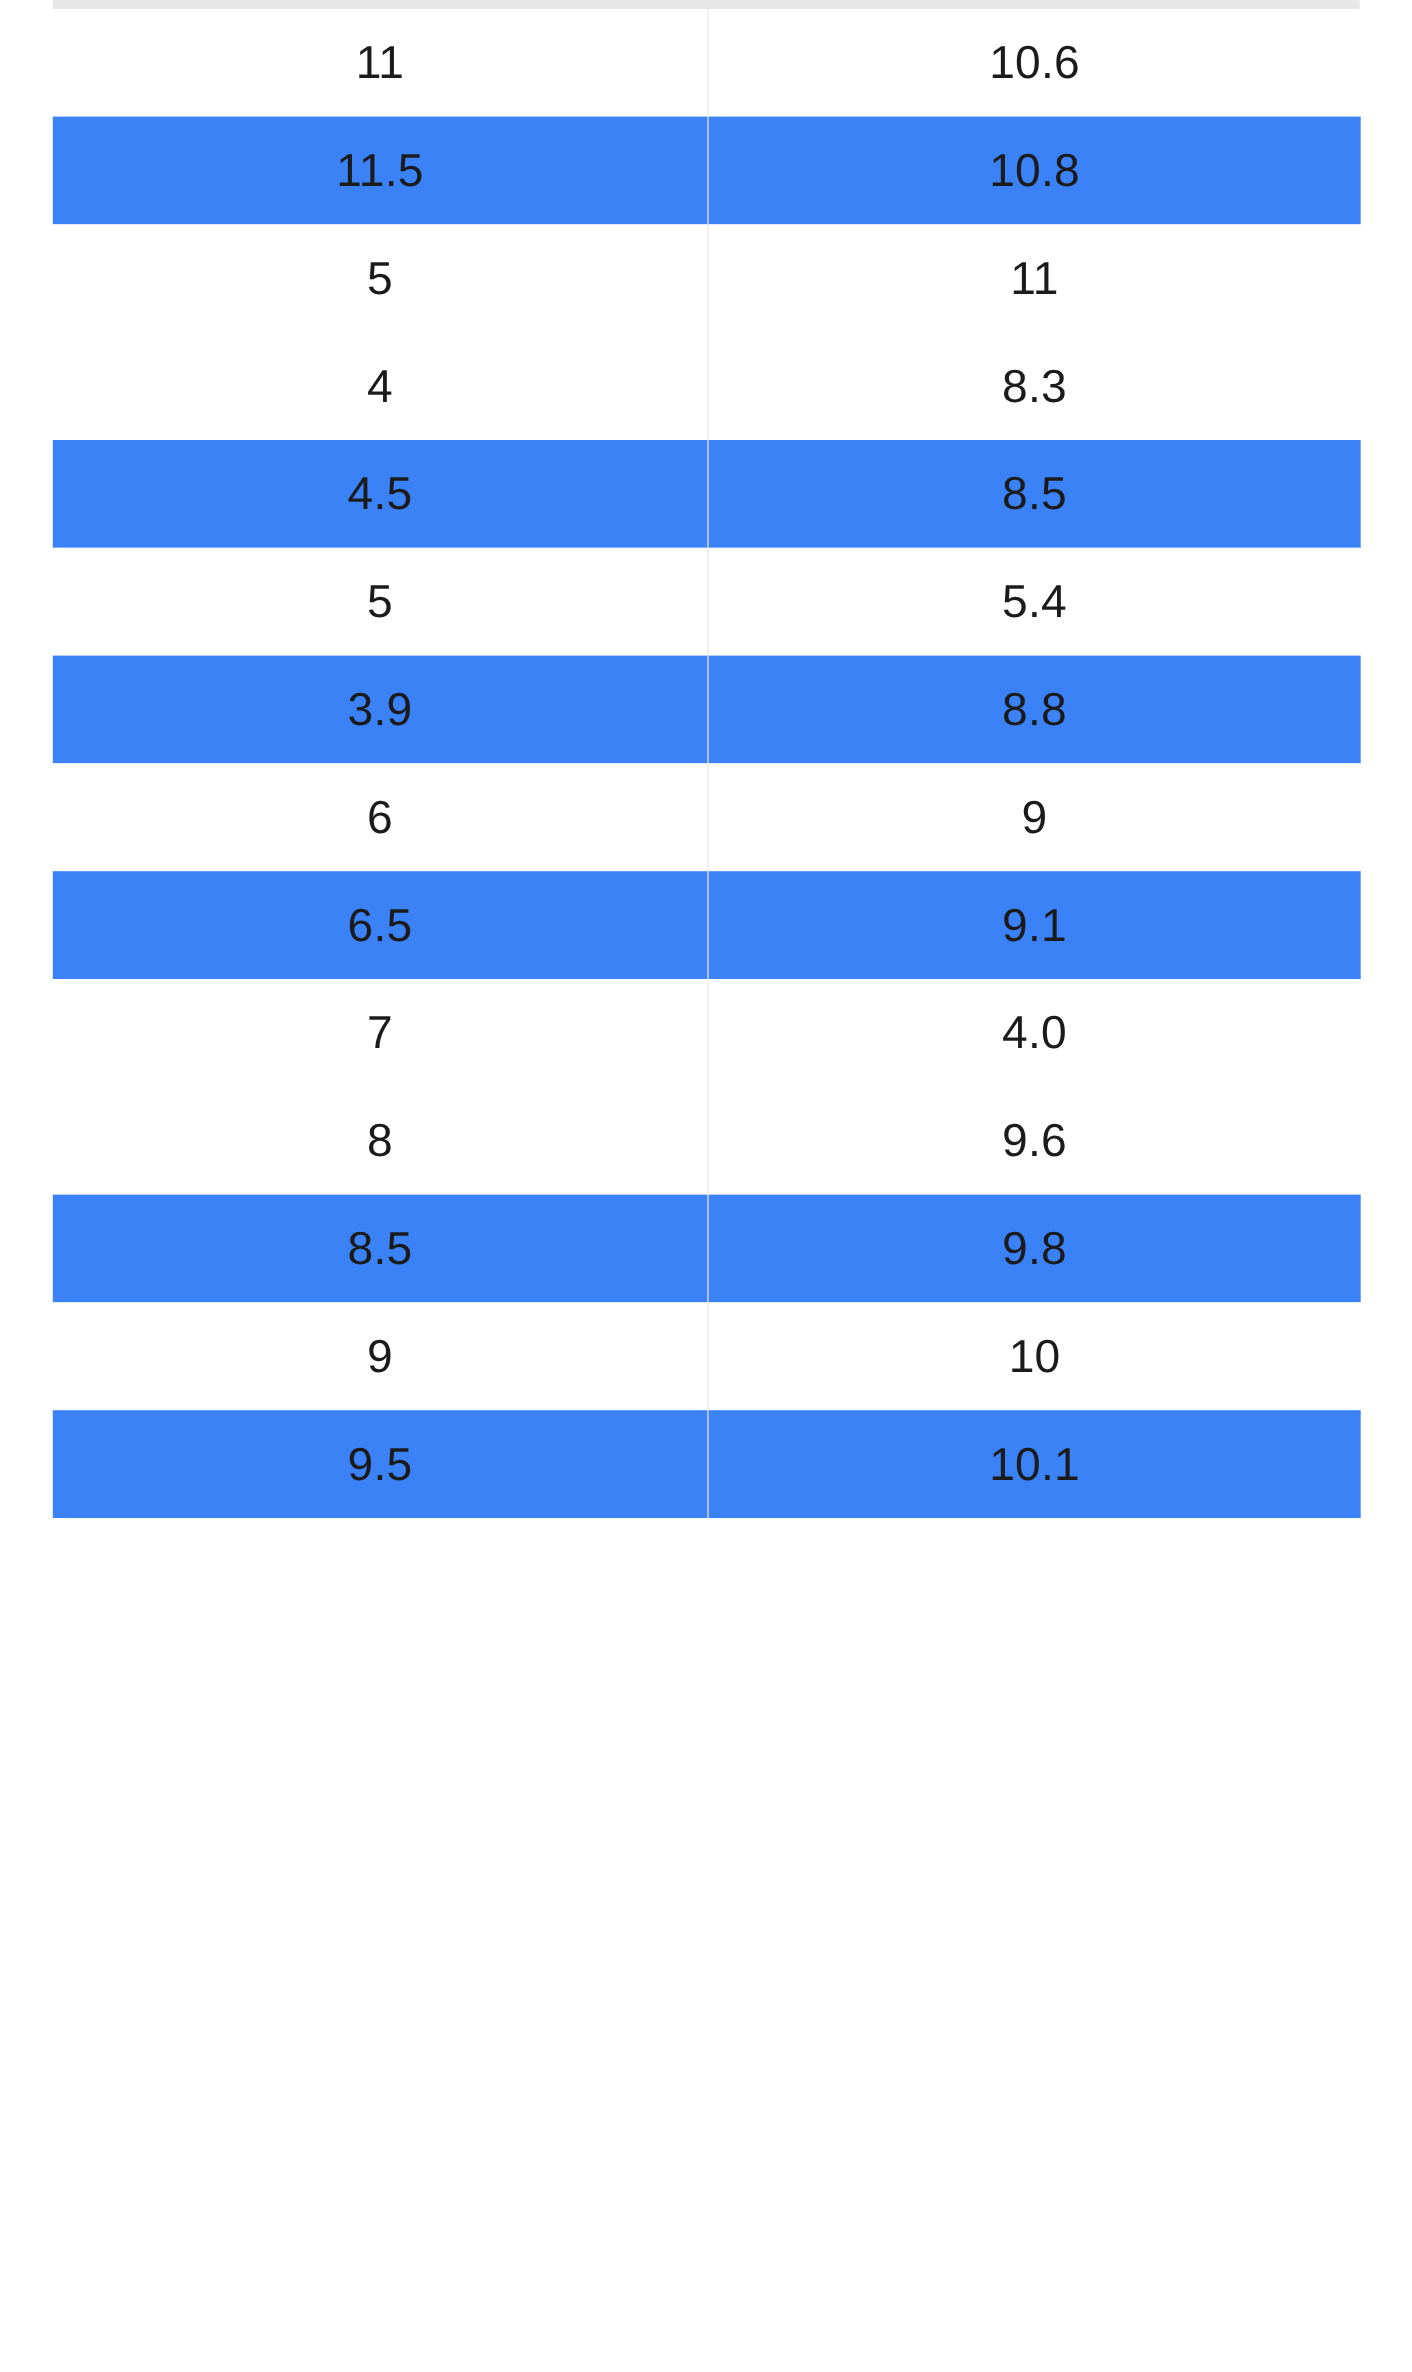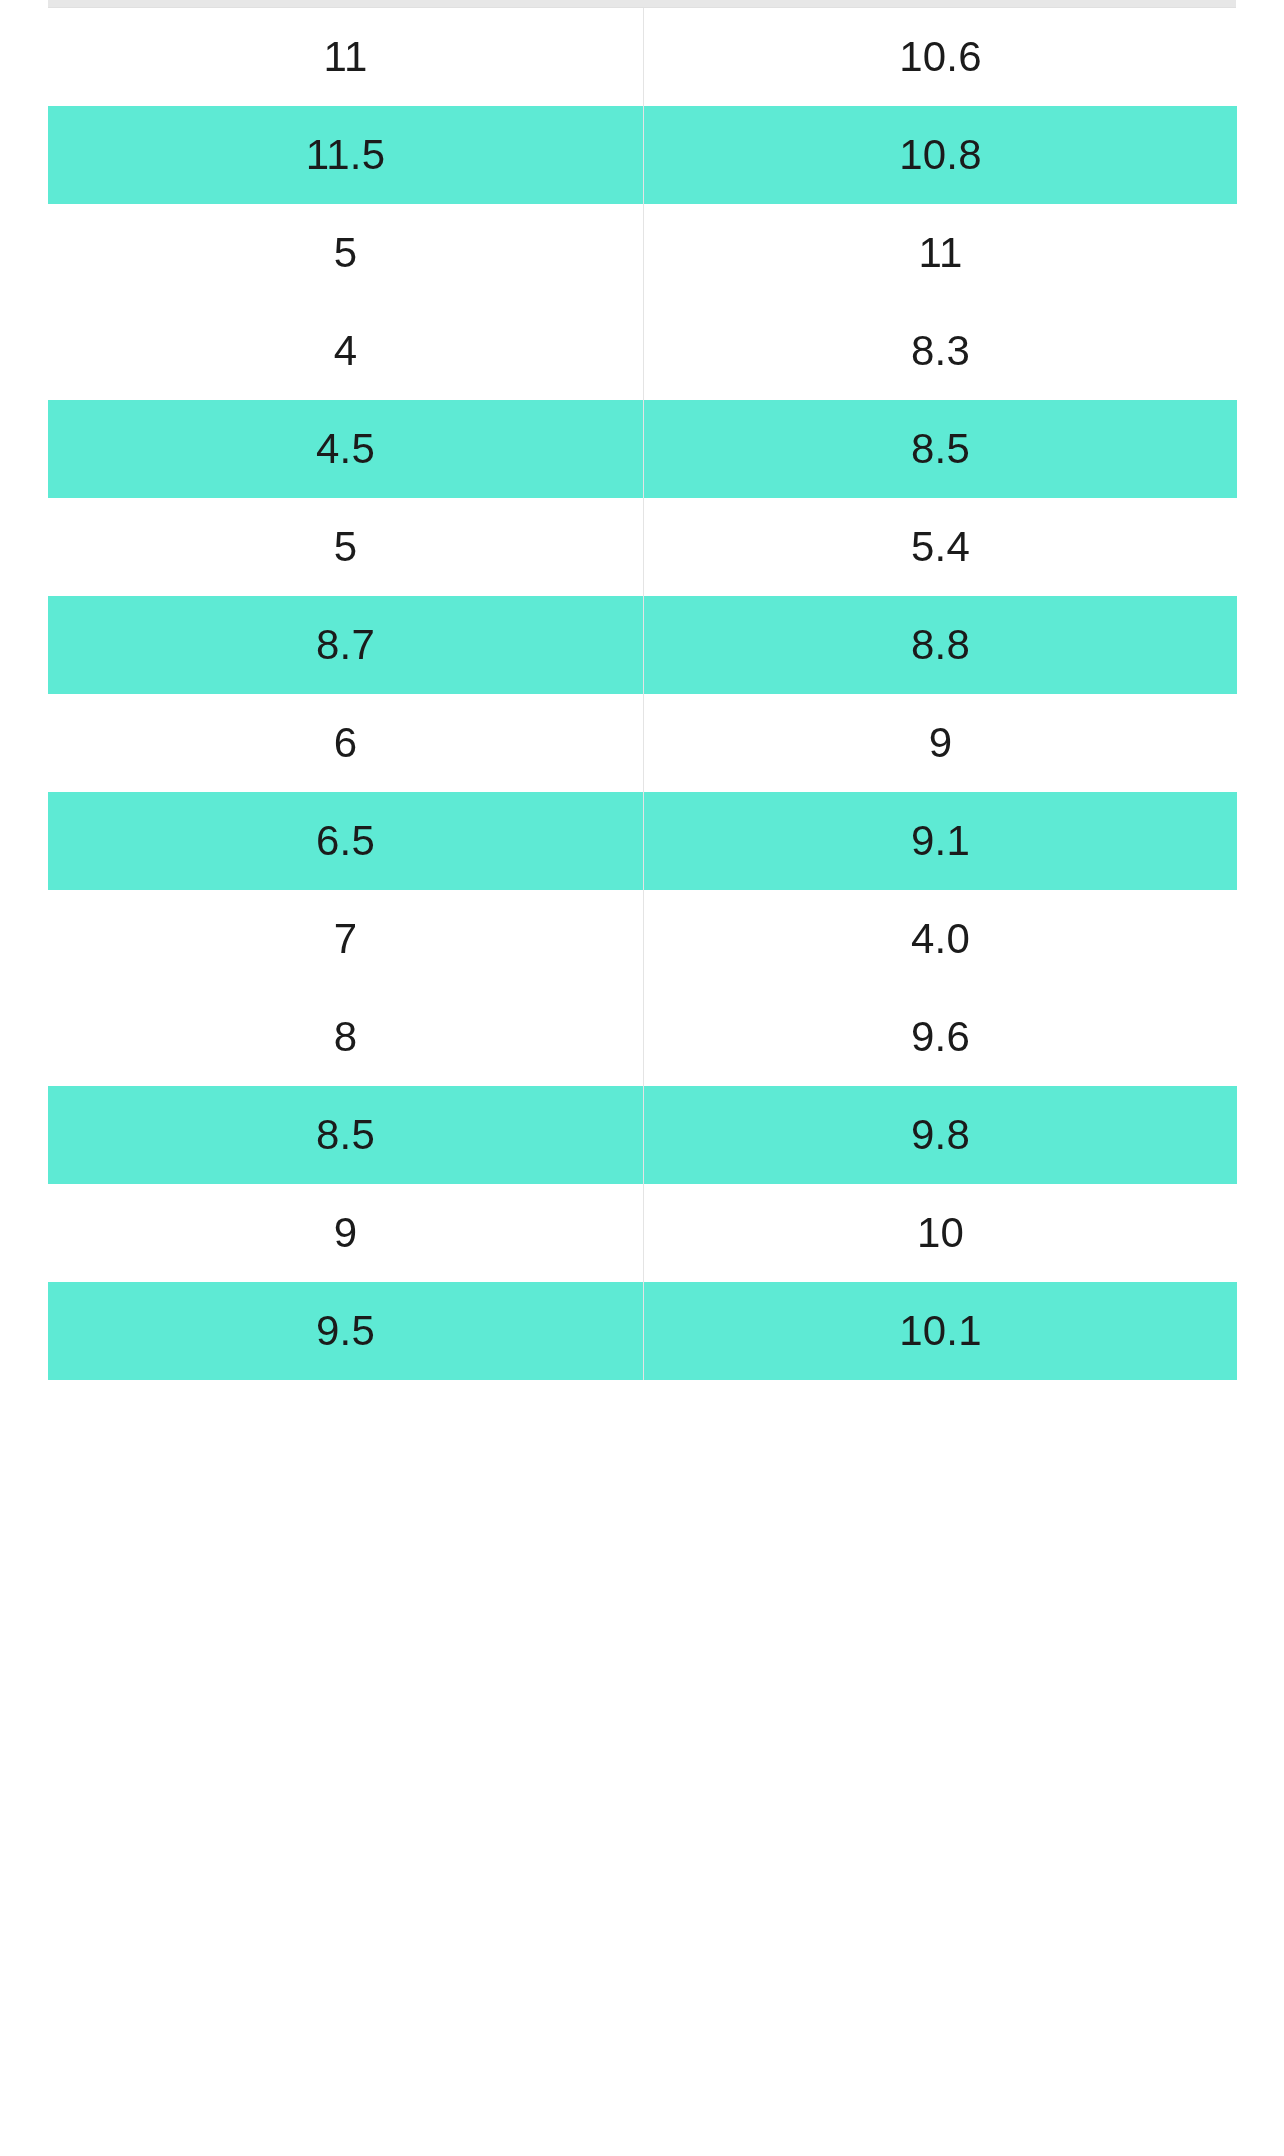--- a/index.html
+++ b/index.html
@@ -63,21 +63,21 @@
     vertical-align: middle;
     font-size: 42px;
     font-weight: 400;
     color: #1b1b1b;
     letter-spacing: 0.2px;
     line-height: 1;
     background: #ffffff;
   }
 
   table.data-table tr.striped td {
-    background: #5eead4;
+    background: #3b82f6;
   }
 
   table.data-table td.col-x {
     width: 595px;
     border-right: 1px solid #e4e4e4;
   }
   table.data-table td.col-y {
     width: 593px;
   }
 </style>
@@ -111,21 +111,21 @@
           </tr>
           <tr class="striped">
             <td class="col-x">4.5</td>
             <td class="col-y">8.5</td>
           </tr>
           <tr>
             <td class="col-x">5</td>
             <td class="col-y">5.4</td>
           </tr>
           <tr class="striped">
-            <td class="col-x">8.7</td>
+            <td class="col-x">3.9</td>
             <td class="col-y">8.8</td>
           </tr>
           <tr>
             <td class="col-x">6</td>
             <td class="col-y">9</td>
           </tr>
           <tr class="striped">
             <td class="col-x">6.5</td>
             <td class="col-y">9.1</td>
           </tr>

